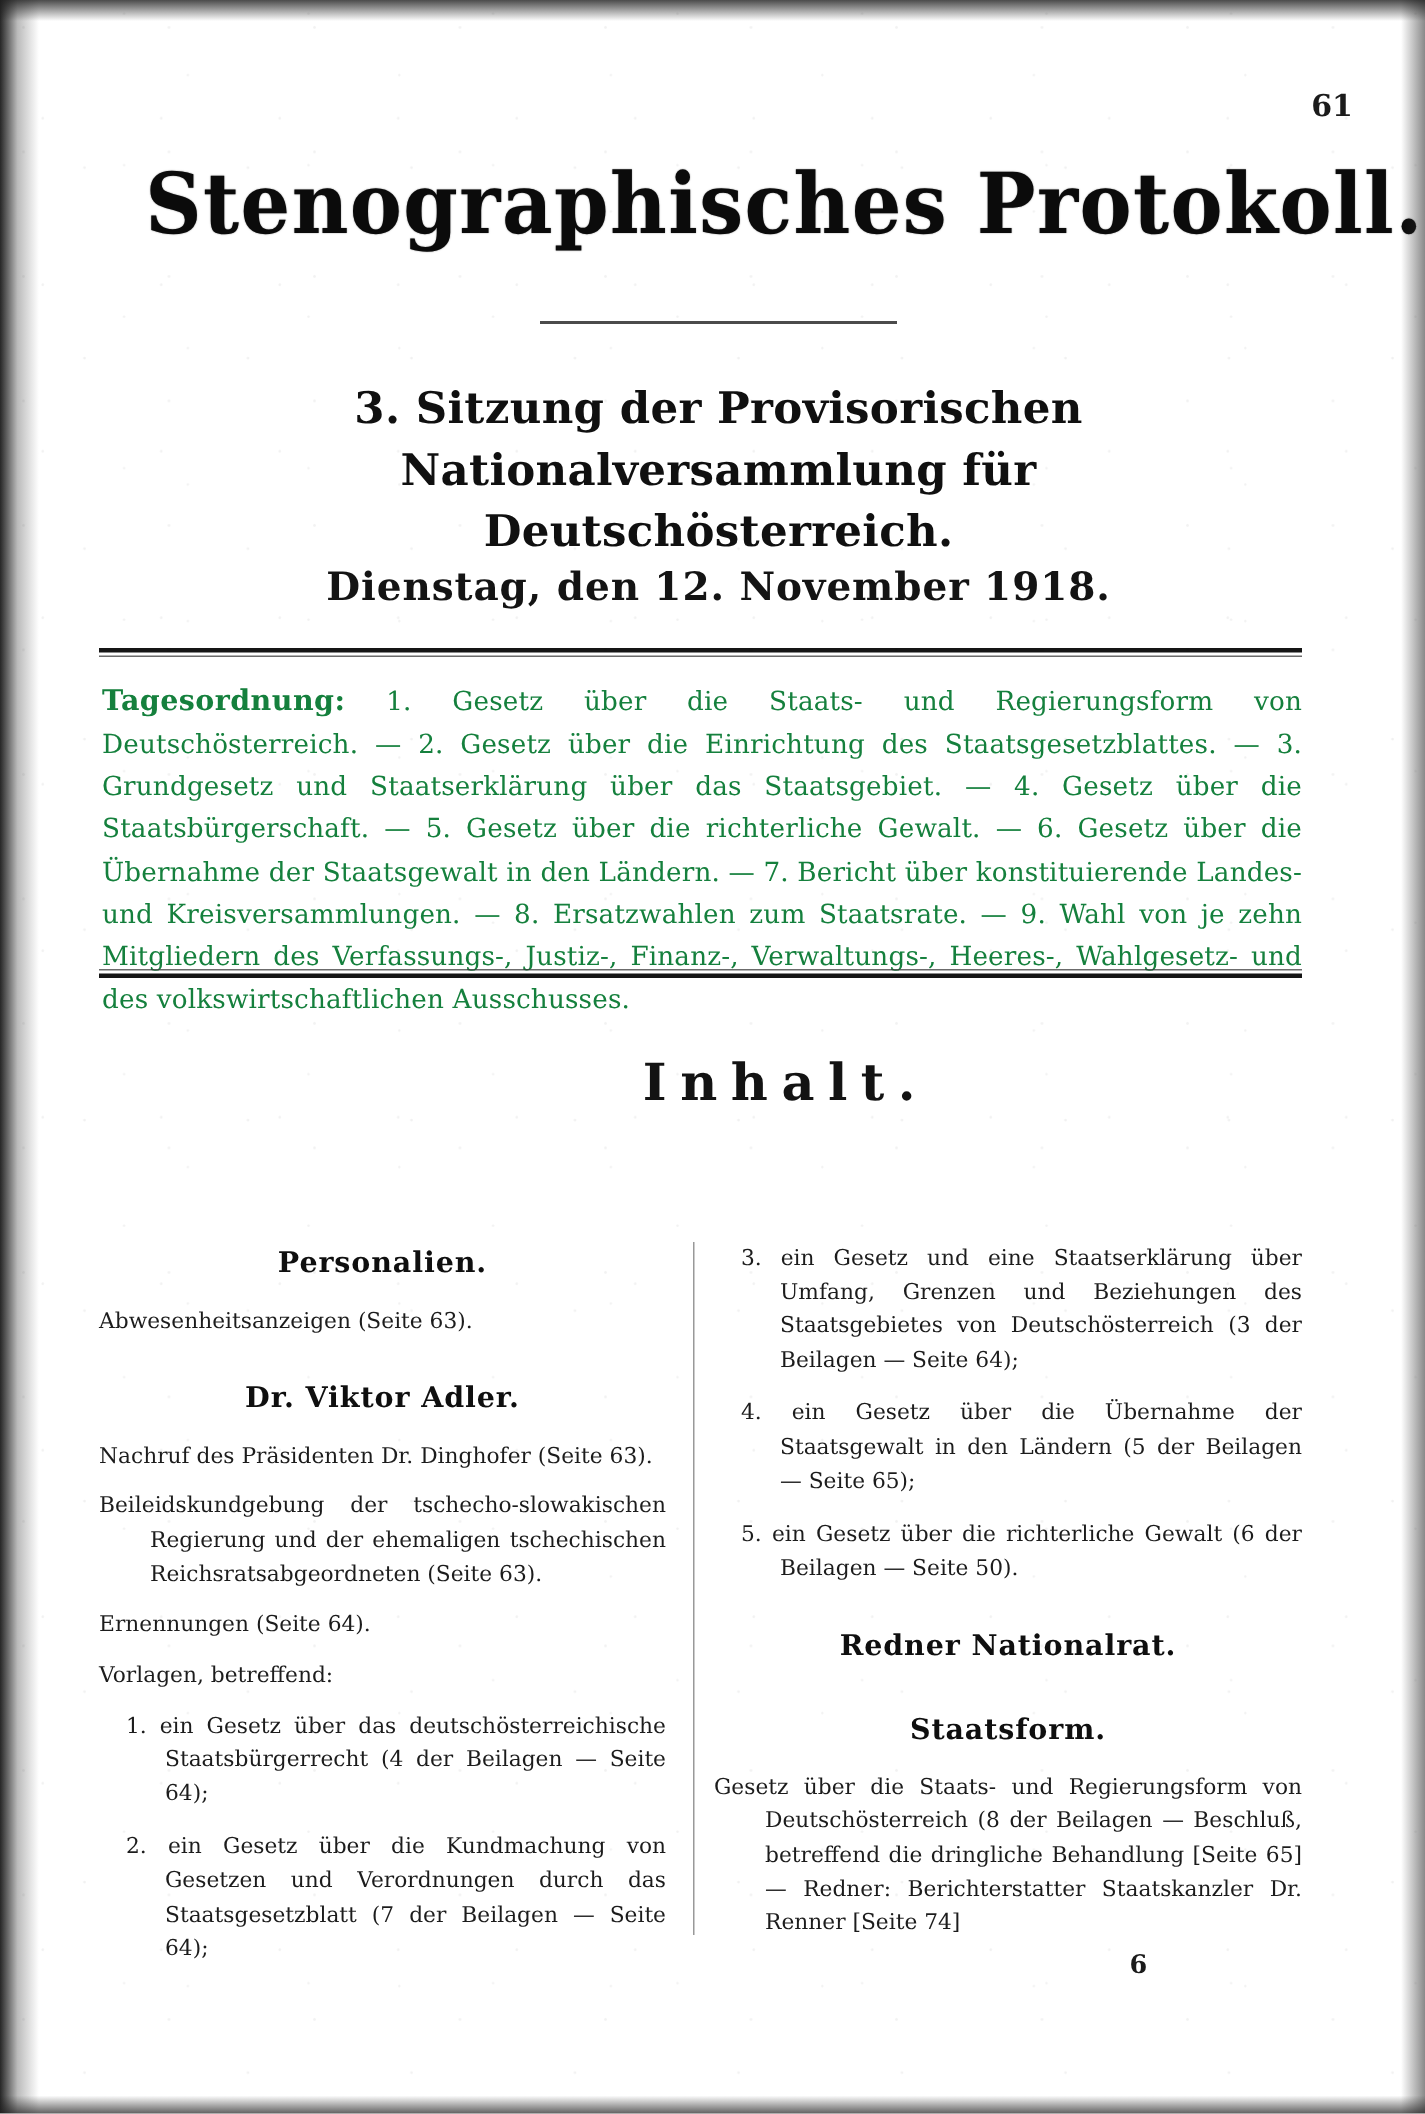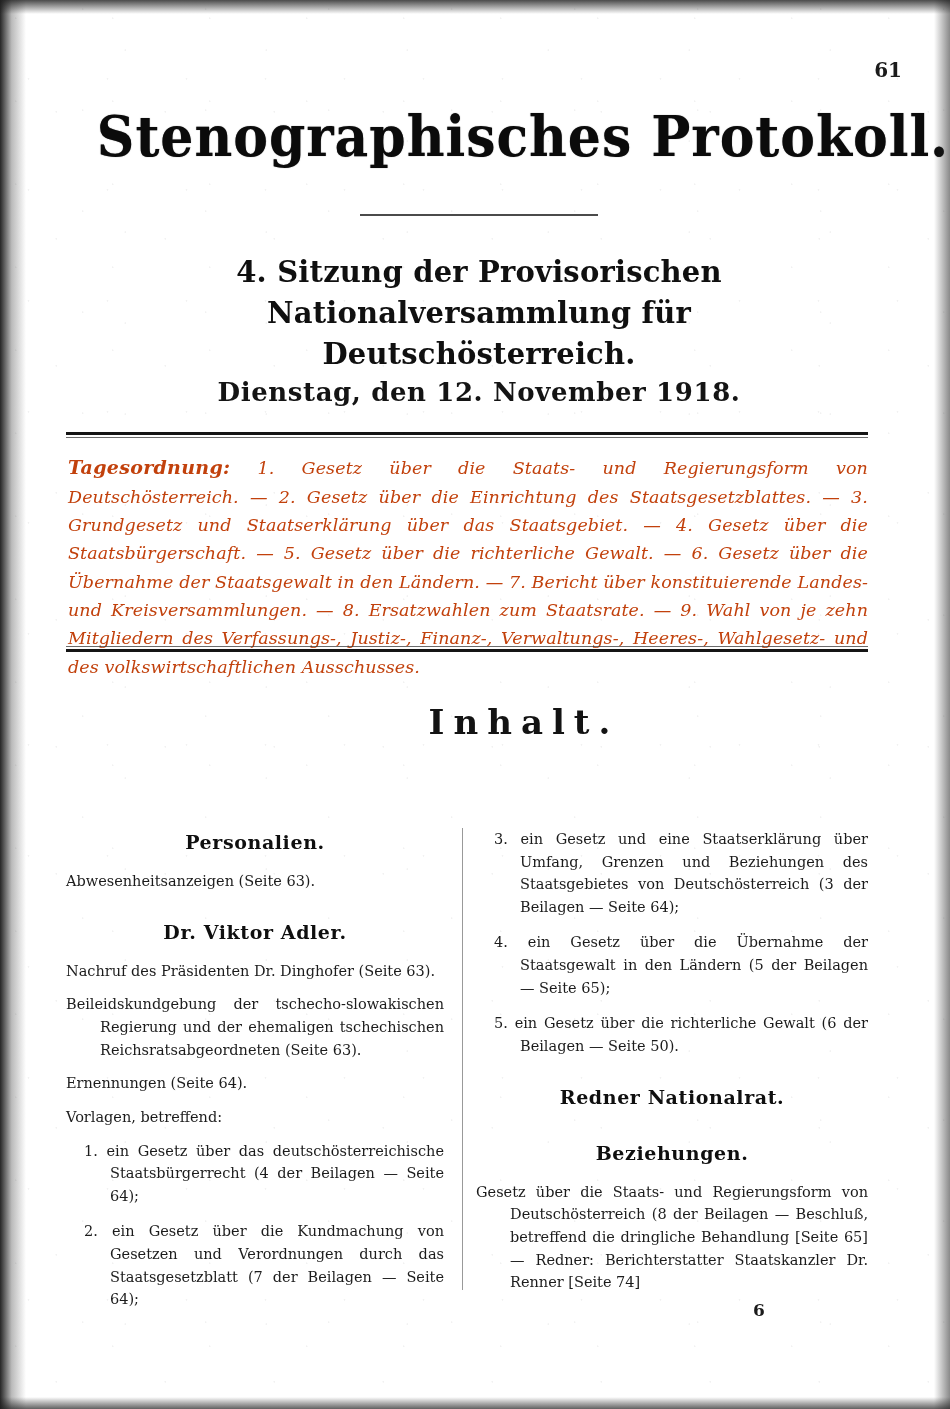--- a/index.html
+++ b/index.html
@@ -131,23 +131,22 @@
   
   .agenda {
     position: absolute;
     left: 64px;
     top: 452px;
     width: 800px;
     font-family: "DejaVu Serif", serif;
     font-size: 17.5px;
     line-height: 1.62;
     text-align: justify;
-    color: #c2410c;
+    color: #15803d;
     letter-spacing: .1px;
-    font-style: italic;
   }
   .agenda-label {
     font-weight: bold;
     font-size: 19px;
     letter-spacing: .3px;
   }
 
   
   .inhalt-heading {
     position: absolute;
@@ -249,21 +248,21 @@
   <div class="content">
 
     <div class="folio">61</div>
 
     <div class="masthead">
       <div class="masthead-title">Stenographisches Protokoll.</div>
     </div>
     <div class="rule-short"></div>
 
     <div class="session">
-      <span>4. Sitzung der Provisorischen Nationalversammlung für</span>
+      <span>3. Sitzung der Provisorischen Nationalversammlung für</span>
       <span class="session-line2">Deutschösterreich.</span>
     </div>
 
     <div class="session-date">Dienstag, den 12. November 1918.</div>
 
     <div class="rule-double-top">
       <div class="thick"></div>
       <div class="thin"></div>
     </div>
 
@@ -311,21 +310,21 @@
         <span class="n">4.</span>
         <span>ein Gesetz über die Übernahme der Staatsgewalt in den Ländern (5 der Beilagen — Seite 65);</span>
       </p>
       <p class="item">
         <span class="n">5.</span>
         <span>ein Gesetz über die richterliche Gewalt (6 der Beilagen — Seite 50).</span>
       </p>
 
       <div class="sec-head">Redner Nationalrat.</div>
 
-      <div class="sec-head">Beziehungen.</div>
+      <div class="sec-head">Staatsform.</div>
       <p class="entry-hang">Gesetz über die Staats- und Regierungsform von Deutschösterreich (8 der Beilagen — Beschluß, betreffend die dringliche Behandlung [Seite 65] — Redner: Berichterstatter Staatskanzler Dr. Renner [Seite 74]</p>
     </div>
 
     <div class="signature">6</div>
 
     <div class="speckle"></div>
   </div>
 
   <div class="scan-edge-left"></div>
   <div class="scan-edge-right"></div>

